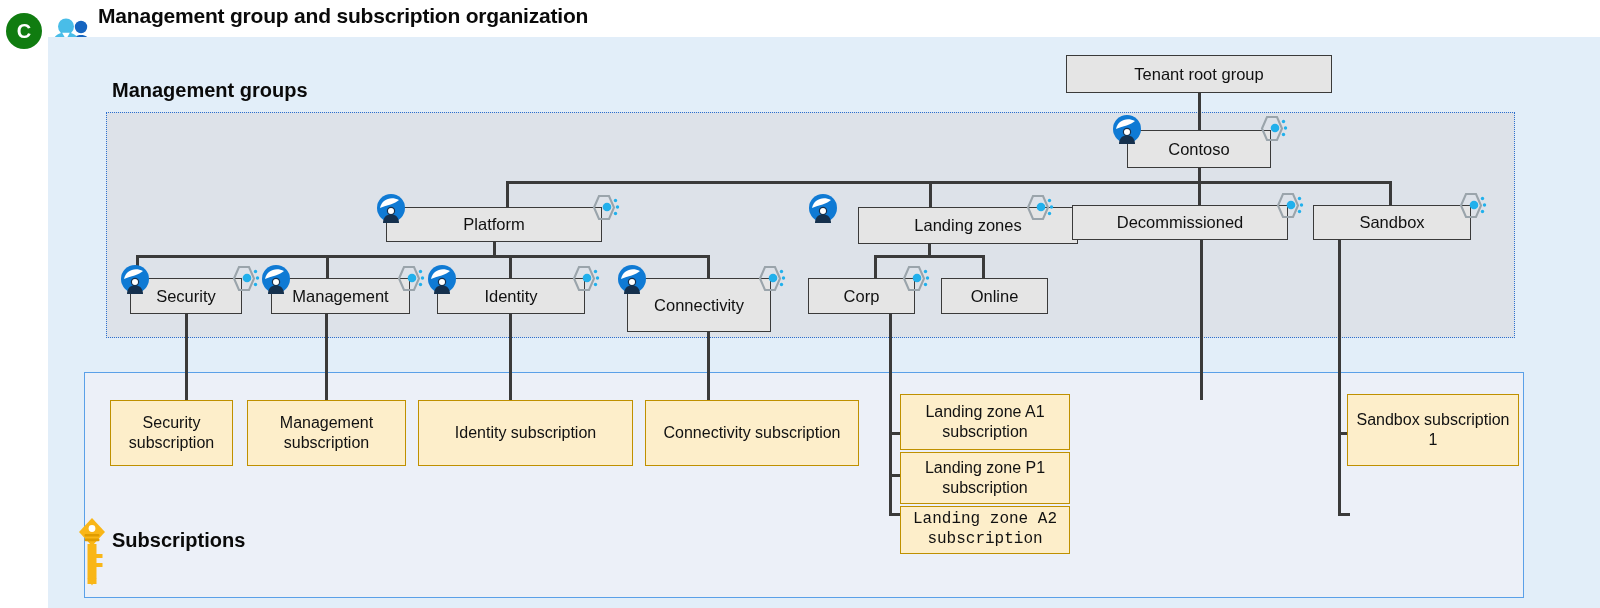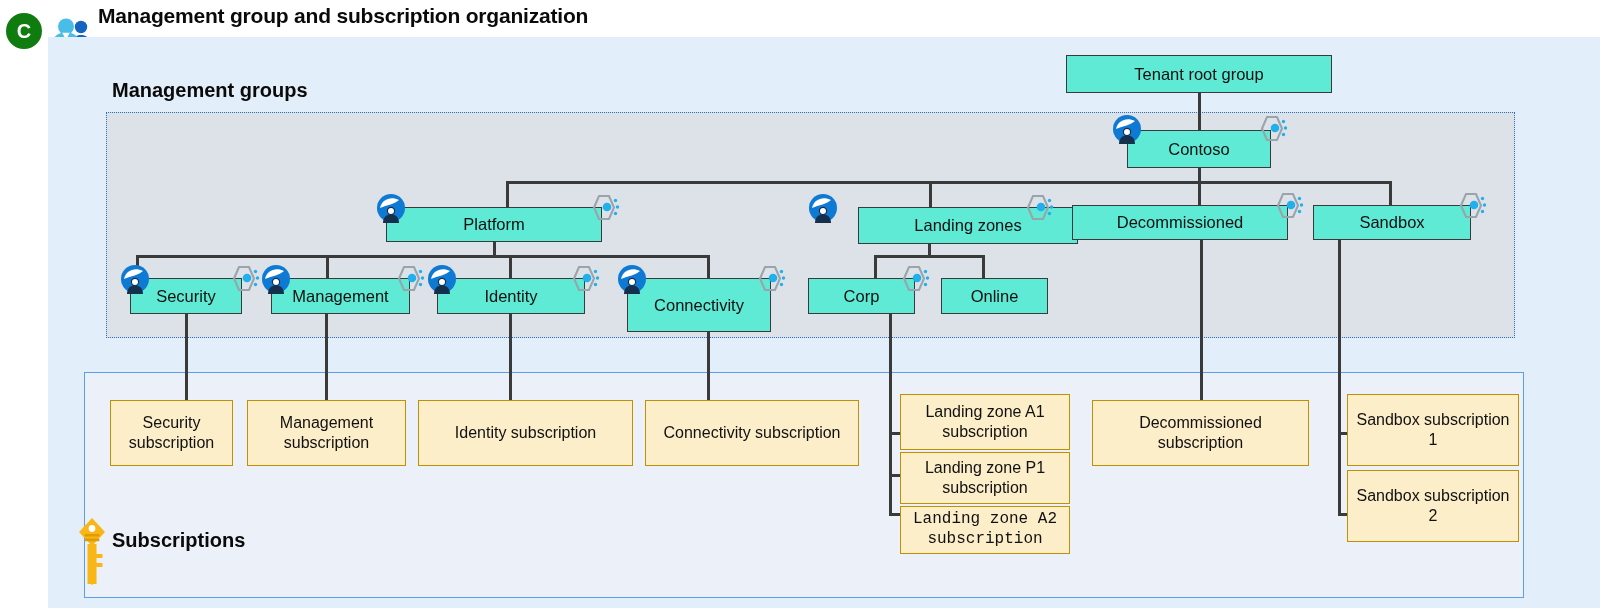--- a/index.html
+++ b/index.html
@@ -93,21 +93,21 @@
   .ln {
     position: absolute;
     background: #3a3a3a;
   }
   .ln-v { width: 2.5px; }
   .ln-h { height: 2.5px; }
 
   
   .node {
     position: absolute;
-    background: #5eead4;
+    background: #e5e5e5;
     border: 1.4px solid #3a3a3a;
     display: flex;
     align-items: center;
     justify-content: center;
     font-size: 16.5px;
     color: #111111;
     text-align: center;
     line-height: 1.15;
     z-index: 4;
   }
@@ -347,18 +347,16 @@
 
   <div class="sub-node" style="left:247px; top:400px; width:159px; height:66px;">Management subscription</div>
   <div class="sub-node" style="left:110px; top:400px; width:123px; height:66px;">Security subscription</div>
   <div class="sub-node" style="left:418px; top:400px; width:215px; height:66px;">Identity subscription</div>
   <div class="sub-node" style="left:645px; top:400px; width:214px; height:66px;">Connectivity subscription</div>
 
   <div class="sub-node" style="left:900px; top:394px; width:170px; height:56px;">Landing zone A1 subscription</div>
   <div class="sub-node" style="left:900px; top:452px; width:170px; height:52px;">Landing zone P1 subscription</div>
   <div class="sub-node" style="left:900px; top:506px; width:170px; height:48px;font-family:Liberation Mono, monospace;">Landing zone A2 subscription</div>
 
-  <div class="sub-node" style="left:1092px; top:400px; width:217px; height:66px;">Decommissioned subscription</div>
 
   <div class="sub-node" style="left:1347px; top:394px; width:172px; height:72px;">Sandbox subscription 1</div>
-  <div class="sub-node" style="left:1347px; top:470px; width:172px; height:72px;">Sandbox subscription 2</div>
 
 </div>
 
 </body></html>

